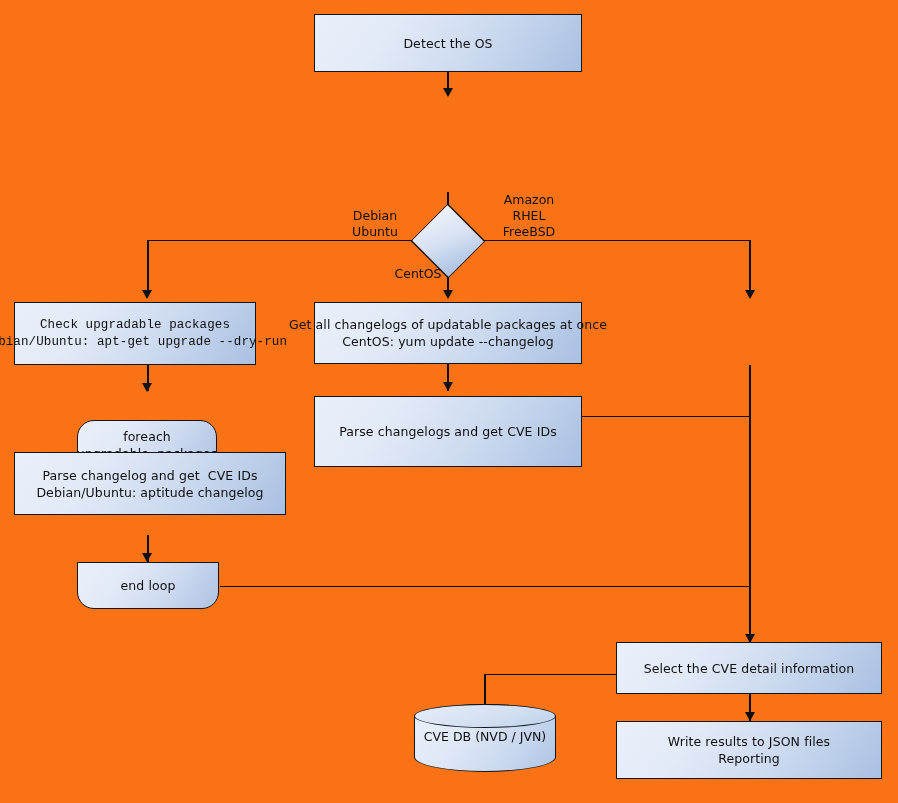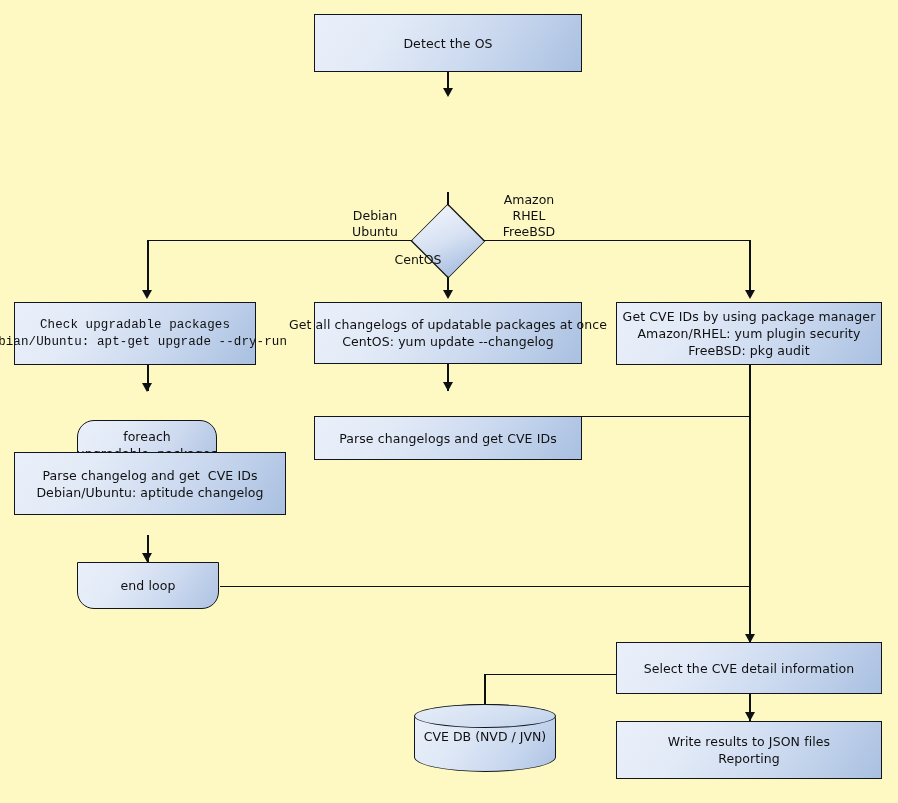--- a/index.html
+++ b/index.html
@@ -5,21 +5,21 @@
   html,body{margin:0;padding:0;background:#ffffff;}
   body{
     font-family:"DejaVu Sans","Liberation Sans",sans-serif;
     color:#1a1a1a;
     -webkit-font-smoothing:antialiased;
   }
   #canvas{
     position:relative;
     width:898px;
     height:803px;
-    background:#fef9c3;
+    background:#f97316;
     overflow:hidden;
   }
   
   .node{
     position:absolute;
     box-sizing:border-box;
     display:flex;
     align-items:center;
     justify-content:center;
     text-align:center;
@@ -155,53 +155,48 @@
 
   <div class="diamond-wrap" style="left:414px;top:221px;width:66px;height:38px;">
     <div class="diamond"></div>
   </div>
 
   <div class="elabel" style="left:336px;top:208px;width:78px;">Debian
 Ubuntu</div>
   <div class="elabel" style="left:487px;top:192px;width:84px;">Amazon
 RHEL
 FreeBSD</div>
-  <div class="elabel" style="left:388px;top:252px;width:60px;">CentOS</div>
+  <div class="elabel" style="left:388px;top:266px;width:60px;">CentOS</div>
 
   <div class="node proc" style="left:14px;top:302px;width:242px;height:63px;font-family:Liberation Mono, monospace;">
     <span class="txt">Check upgradable packages
 Debian/Ubuntu: apt-get upgrade --dry-run</span>
   </div>
 
   <div class="node proc" style="left:314px;top:302px;width:268px;height:62px;">
     <span class="txt">Get all changelogs of updatable packages at once
 CentOS: yum update --changelog</span>
   </div>
 
-  <div class="node proc" style="left:616px;top:302px;width:266px;height:63px;">
-    <span class="txt">Get CVE IDs by using package manager
-Amazon/RHEL: yum plugin security
-FreeBSD: pkg audit</span>
-  </div>
 
   <div class="node loopstart" style="left:77px;top:392px;width:140px;height:50px;">
     <span class="txt">foreach
 upgradable  packages</span>
   </div>
 
   <div class="node proc" style="left:14px;top:452px;width:272px;height:63px;">
     <span class="txt">Parse changelog and get  CVE IDs
 Debian/Ubuntu: aptitude changelog</span>
   </div>
 
   <div class="node loopend" style="left:77px;top:562px;width:142px;height:47px;">
     <span class="txt">end loop</span>
   </div>
 
-  <div class="node proc" style="left:314px;top:416px;width:268px;height:44px;">
+  <div class="node proc" style="left:314px;top:396px;width:268px;height:71px;">
     <span class="txt">Parse changelogs and get CVE IDs</span>
   </div>
 
   <div class="node proc" style="left:616px;top:642px;width:266px;height:52px;">
     <span class="txt">Select the CVE detail information</span>
   </div>
 
   <div class="node proc" style="left:616px;top:721px;width:266px;height:58px;">
     <span class="txt">Write results to JSON files
 Reporting</span>

